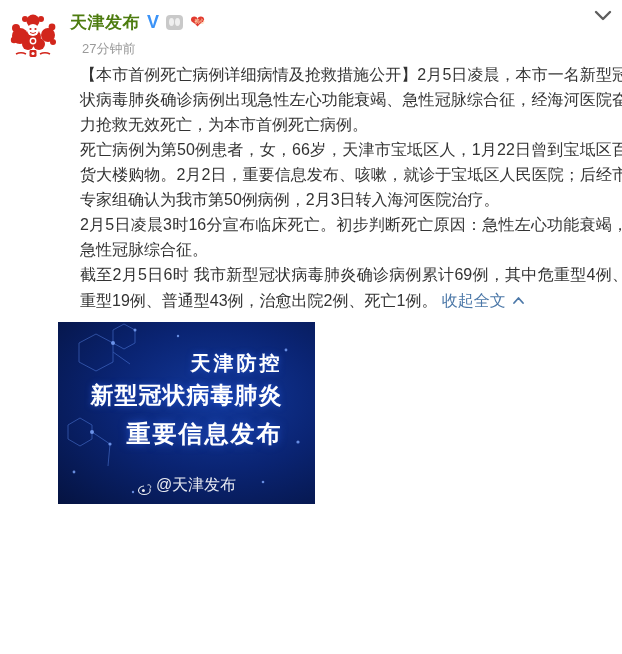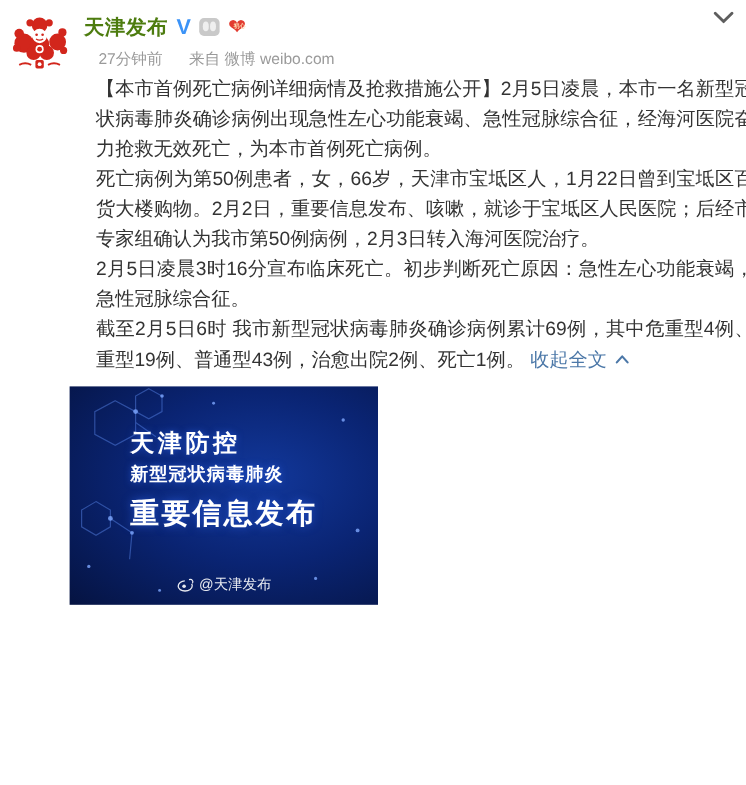--- a/index.html
+++ b/index.html
@@ -27,25 +27,25 @@
   .collapse-link{color:#4c78a8;text-decoration:none;cursor:pointer;}
   .chevron-up-icon{display:inline-block;vertical-align:1px;margin-left:6px;cursor:pointer;}
   
   .promo-image{
     position:relative;margin:9px 0 0 58px;width:257px;height:182px;overflow:hidden;
     background:radial-gradient(ellipse at 62% 42%, #12389b 0%, #0a2473 48%, #051341 100%);
     display:flex;flex-direction:column;align-items:center;justify-content:center;
     color:#fff;padding-bottom:0;box-sizing:border-box;
   }
   .promo-deco{position:absolute;left:0;top:0;pointer-events:none;}
-  .promo-lines{display:flex;flex-direction:column;align-items:flex-start;margin-bottom:26px;position:relative;}
+  .promo-lines{display:flex;flex-direction:column;align-items:flex-end;margin-bottom:26px;position:relative;}
   .promo-line1{font-size:20px;font-weight:700;letter-spacing:3px;text-shadow:0 0 6px rgba(40,90,220,.8);}
-  .promo-line2{font-size:15px;font-weight:700;letter-spacing:1px;margin-top:3px;text-shadow:0 0 6px rgba(40,90,220,.8);}
+  .promo-line2{font-size:23px;font-weight:700;letter-spacing:1px;margin-top:3px;text-shadow:0 0 6px rgba(40,90,220,.8);}
   .promo-line3{font-size:24px;font-weight:700;letter-spacing:2px;margin-top:7px;text-shadow:0 0 8px rgba(40,90,220,.8);}
-  .promo-watermark{position:absolute;bottom:8px;left:0;width:100%;display:flex;align-items:center;justify-content:center;gap:4px;font-size:12px;opacity:.9;}
+  .promo-watermark{position:absolute;bottom:8px;left:0;width:100%;display:flex;align-items:flex-end;justify-content:center;gap:4px;font-size:16px;opacity:.9;}
 </style>
 </head>
 <body>
 
 <div class="post-header">
 
   <span class="avatar">
     <svg width="50" height="50" viewBox="0 0 50 50">
       <g fill="#d2261c">
         <circle cx="12" cy="26" r="8"></circle>
@@ -79,21 +79,20 @@
     <span class="v-badge">V</span>
     <span class="medal-badge"></span>
     <span class="heart-badge">
       <span class="heart-glyph">❤</span>
       <span class="inner-text">初心</span>
     </span>
   </div>
 
   <div class="timestamp-line">
     <span>27分钟前</span>
-    <span>来自 微博 weibo.com</span>
   </div>
 
   <span class="menu-chevron">
     <svg width="20" height="13" viewBox="0 0 20 13">
       <polyline points="3,3 10,10 17,3" fill="none" stroke="#5e5e5e" stroke-width="2.4" stroke-linecap="round" stroke-linejoin="round"></polyline>
     </svg>
   </span>
 </div>
 
 <div class="post-text">

